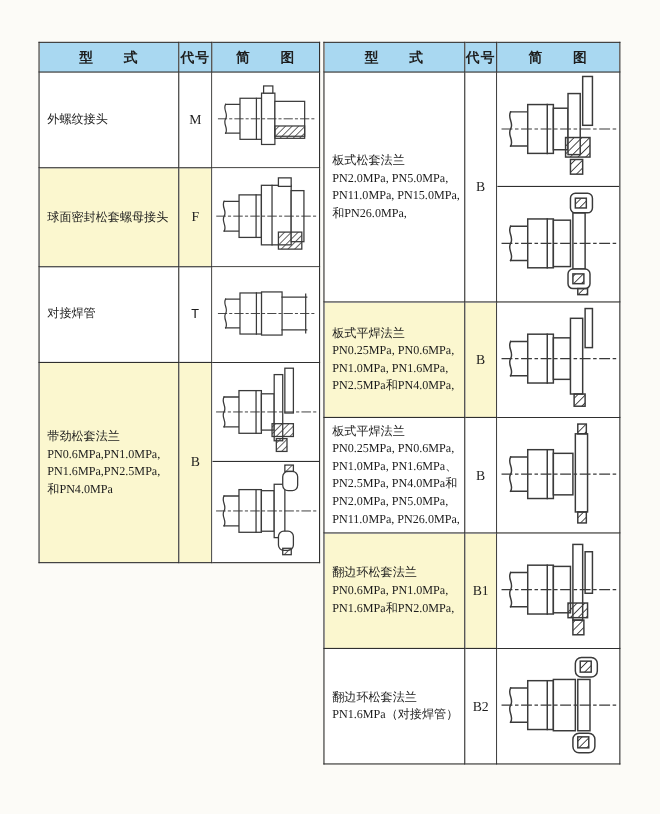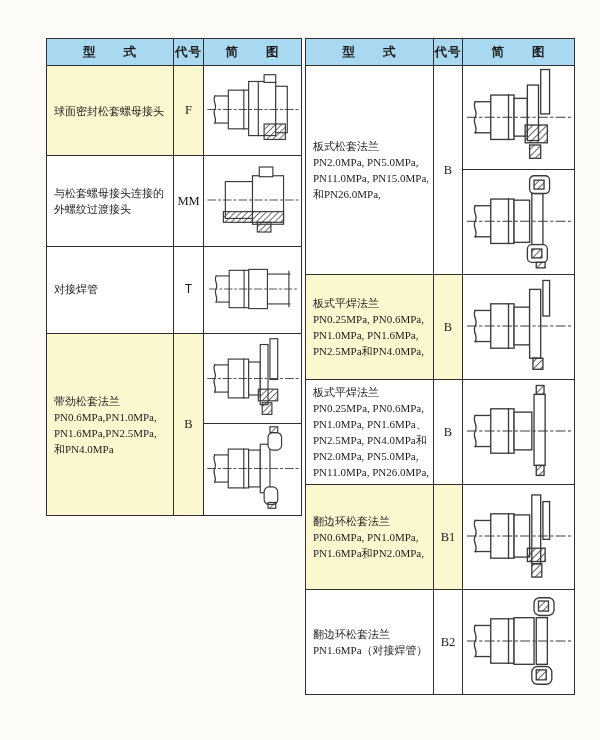--- a/index.html
+++ b/index.html
@@ -1,21 +1,21 @@
 <!DOCTYPE html>
 <html style="--header-bg: #a9d8f1; --hl-bg: #fbf7cf; --border: #2f2f2f; --page-bg: #fcfbf7;"><head>
 <meta charset="utf-8">
 <style>
   html,body{margin:0;padding:0;background:#fff;}
   .page{position:relative;width:600px;height:740px;background:var(--page-bg,#fcfbf7);
         font-family:"Liberation Serif","DejaVu Serif",serif;color:#1d1d1d;overflow:hidden;}
   .title{position:absolute;left:36px;top:11px;white-space:nowrap;
          font-family:"Liberation Sans","DejaVu Sans",sans-serif;
          font-weight:700;font-size:12.5px;letter-spacing:.4px;color:#141414;}
-  .tables{position:absolute;left:35px;top:38px;display:flex;align-items:flex-start;margin-left:11px;}
+  .tables{position:absolute;left:35px;top:38px;display:flex;align-items:flex-start;}
   table{border-collapse:collapse;table-layout:fixed;}
   table + table{margin-left:3px;}
   th,td{border:1.6px solid var(--border,#2f2f2f);padding:0;overflow:hidden;}
   th{background:var(--header-bg,#a9d8f1);font-size:12.5px;font-weight:700;
      height:26px;text-align:center;letter-spacing:1px;}
   td{background:#fff;}
   td.type{vertical-align:middle;font-size:11px;line-height:16px;padding:1px 3px 1px 7px;}
   td.type .tline{white-space:nowrap;}
   td.code{text-align:center;vertical-align:middle;font-size:12.5px;}
   tr.hl td.type, tr.hl td.code{background:var(--hl-bg,#fbf7cf);}
@@ -44,63 +44,66 @@
           <col style="width: 98px;">
         </colgroup>
         <thead>
           <tr>
             <th>型　　式</th>
             <th>代号</th>
             <th>简　　图</th>
           </tr>
         </thead>
         <tbody>
+          <tr style="height: 87px;">
+            <td class="type">
+              <div class="tline">外螺纹接头</div>
+            </td>
+            <td class="code">M</td>
+            <td class="fig">
+              <div class="figwrap" style="height: 84px;">
+                <div class="fig">
+                  <svg viewBox="0 0 100 90" preserveAspectRatio="xMidYMid meet">
+                    <g stroke="#3a3a3a" stroke-width="1.2" fill="none" stroke-linecap="square">
+                      <path d="M11,31 c-3,5 3,9 0,14 c-3,5 3,9 0,14" fill="none"></path>
+                      <line x1="11" y1="31" x2="25" y2="31"></line>
+                      <line x1="11" y1="59" x2="25" y2="59"></line>
+                      <rect x="25" y="25" width="21" height="40" rx="0" fill="#fff"></rect>
+                      <line x1="41" y1="25" x2="41" y2="65"></line>
+                      <rect x="46" y="20" width="13" height="50" rx="0" fill="#fff"></rect>
+                      <rect x="48" y="13" width="9" height="7" rx="0" fill="#fff"></rect>
+                      <rect x="59" y="28" width="29" height="34" rx="0" fill="#fff"></rect>
+                      <rect x="59" y="52" width="29" height="12" fill="url(#hz)"></rect>
+                      <line x1="4" y1="45" x2="97" y2="45" stroke-dasharray="8 3 2 3" stroke-width="0.9"></line>
+                    </g>
+                  </svg>
+                </div>
+              </div>
+            </td>
+          </tr>
           <tr class="hl" style="height: 90px;">
             <td class="type">
               <div class="tline">球面密封松套螺母接头</div>
             </td>
             <td class="code">F</td>
             <td class="fig">
               <div class="figwrap" style="height: 87px;">
                 <div class="fig">
                   <svg viewBox="0 0 100 90" preserveAspectRatio="xMidYMid meet">
                     <g stroke="#3a3a3a" stroke-width="1.2" fill="none" stroke-linecap="square">
                       <path d="M11,31 c-3,5 3,9 0,14 c-3,5 3,9 0,14" fill="none"></path>
                       <line x1="11" y1="31" x2="25" y2="31"></line>
                       <line x1="11" y1="59" x2="25" y2="59"></line>
                       <rect x="25" y="25" width="21" height="40" rx="0" fill="#fff"></rect>
                       <line x1="41" y1="25" x2="41" y2="65"></line>
                       <rect x="46" y="16" width="28" height="56" rx="0" fill="#fff"></rect>
                       <line x1="56" y1="16" x2="56" y2="72"></line>
                       <rect x="62" y="9" width="12" height="8" rx="0" fill="#fff"></rect>
                       <rect x="74" y="21" width="12" height="48" rx="0" fill="#fff"></rect>
                       <rect x="62" y="60" width="22" height="16" fill="url(#hz)"></rect>
-                      <line x1="4" y1="45" x2="97" y2="45" stroke-dasharray="8 3 2 3" stroke-width="0.9"></line>
-                    </g>
-                  </svg>
-                </div>
-              </div>
-            </td>
-          </tr>
-          <tr style="height: 91px;">
-            <td class="type">
-              <div class="tline">与松套螺母接头连接的</div>
-              <div class="tline">外螺纹过渡接头</div>
-            </td>
-            <td class="code">MM</td>
-            <td class="fig">
-              <div class="figwrap" style="height: 88px;">
-                <div class="fig">
-                  <svg viewBox="0 0 100 90" preserveAspectRatio="xMidYMid meet">
-                    <g stroke="#3a3a3a" stroke-width="1.2" fill="none" stroke-linecap="square">
-                      <rect x="22" y="26" width="28" height="38" rx="0" fill="#fff"></rect>
-                      <rect x="50" y="20" width="32" height="50" rx="0" fill="#fff"></rect>
-                      <rect x="57" y="11" width="14" height="10" rx="0" fill="#fff"></rect>
-                      <rect x="20" y="57" width="62" height="11" fill="url(#hz)"></rect>
-                      <rect x="55" y="68" width="14" height="10" fill="url(#hz)"></rect>
                       <line x1="4" y1="45" x2="97" y2="45" stroke-dasharray="8 3 2 3" stroke-width="0.9"></line>
                     </g>
                   </svg>
                 </div>
               </div>
             </td>
           </tr>
           <tr style="height: 87px; font-family: Liberation Mono, monospace;">
             <td class="type">
               <div class="tline">对接焊管</div>

